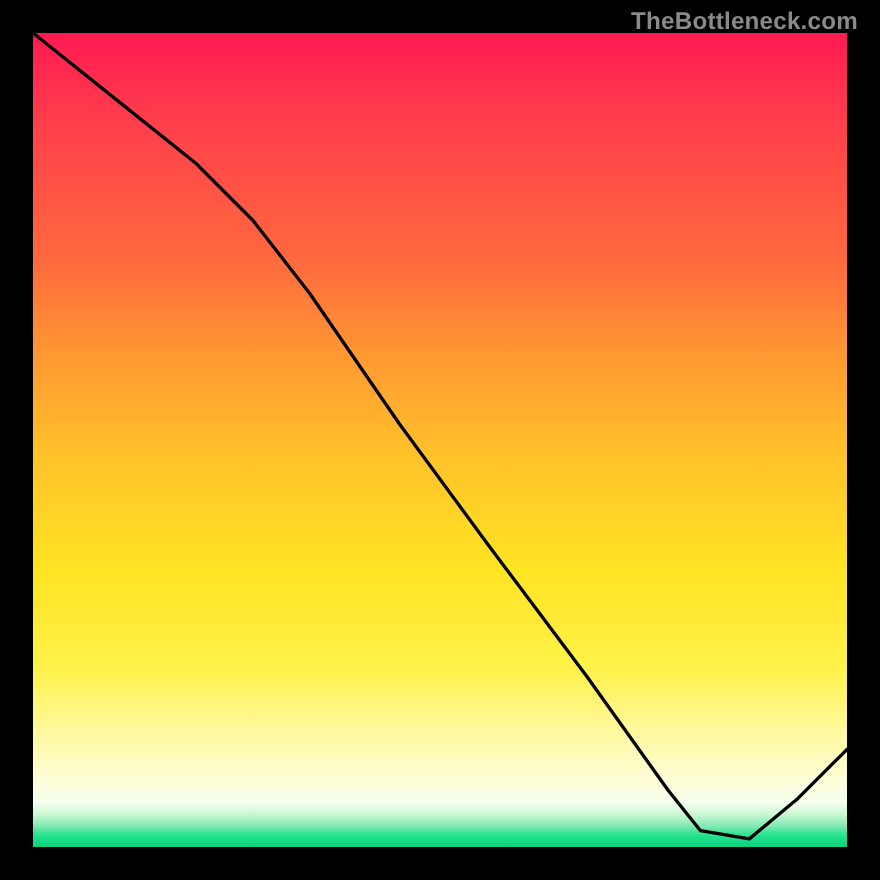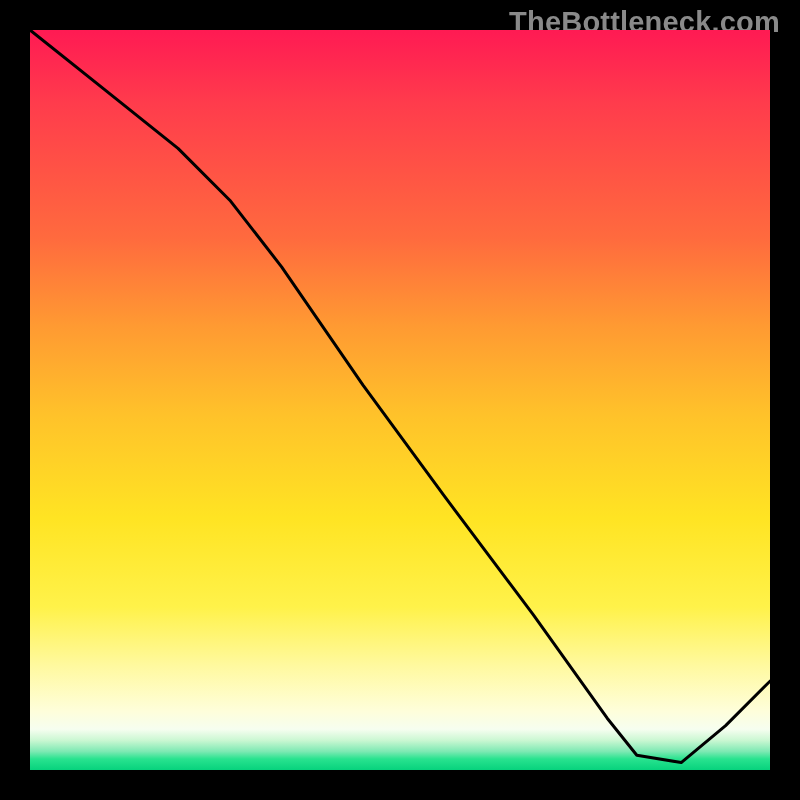--- a/index.html
+++ b/index.html
@@ -13,21 +13,21 @@
   .wrap {
     position: relative;
     width: 800px;
     height: 800px;
   }
   .watermark {
     position: absolute;
     top: 6px;
     right: 20px;
     font-family: Arial, Helvetica, sans-serif;
-    font-size: 29px;
+    font-size: 22px;
     font-weight: bold;
     color: #8a8a8a;
     letter-spacing: 0.2px;
   }
   .plot-outer {
     position: absolute;
     left: 30px;
     top: 30px;
     width: 740px;
     height: 740px;

